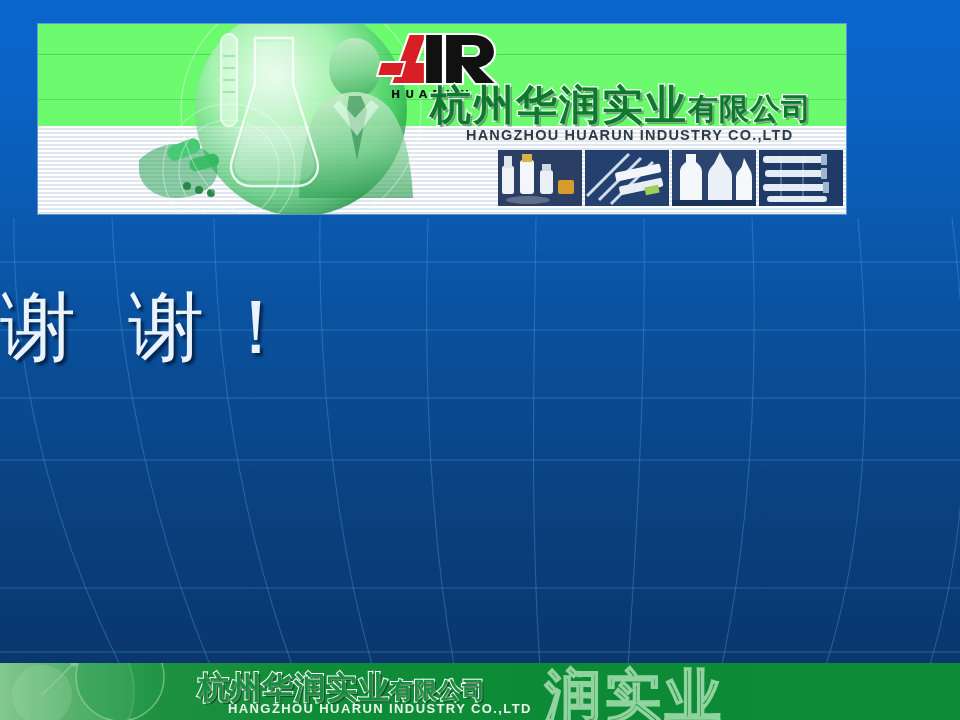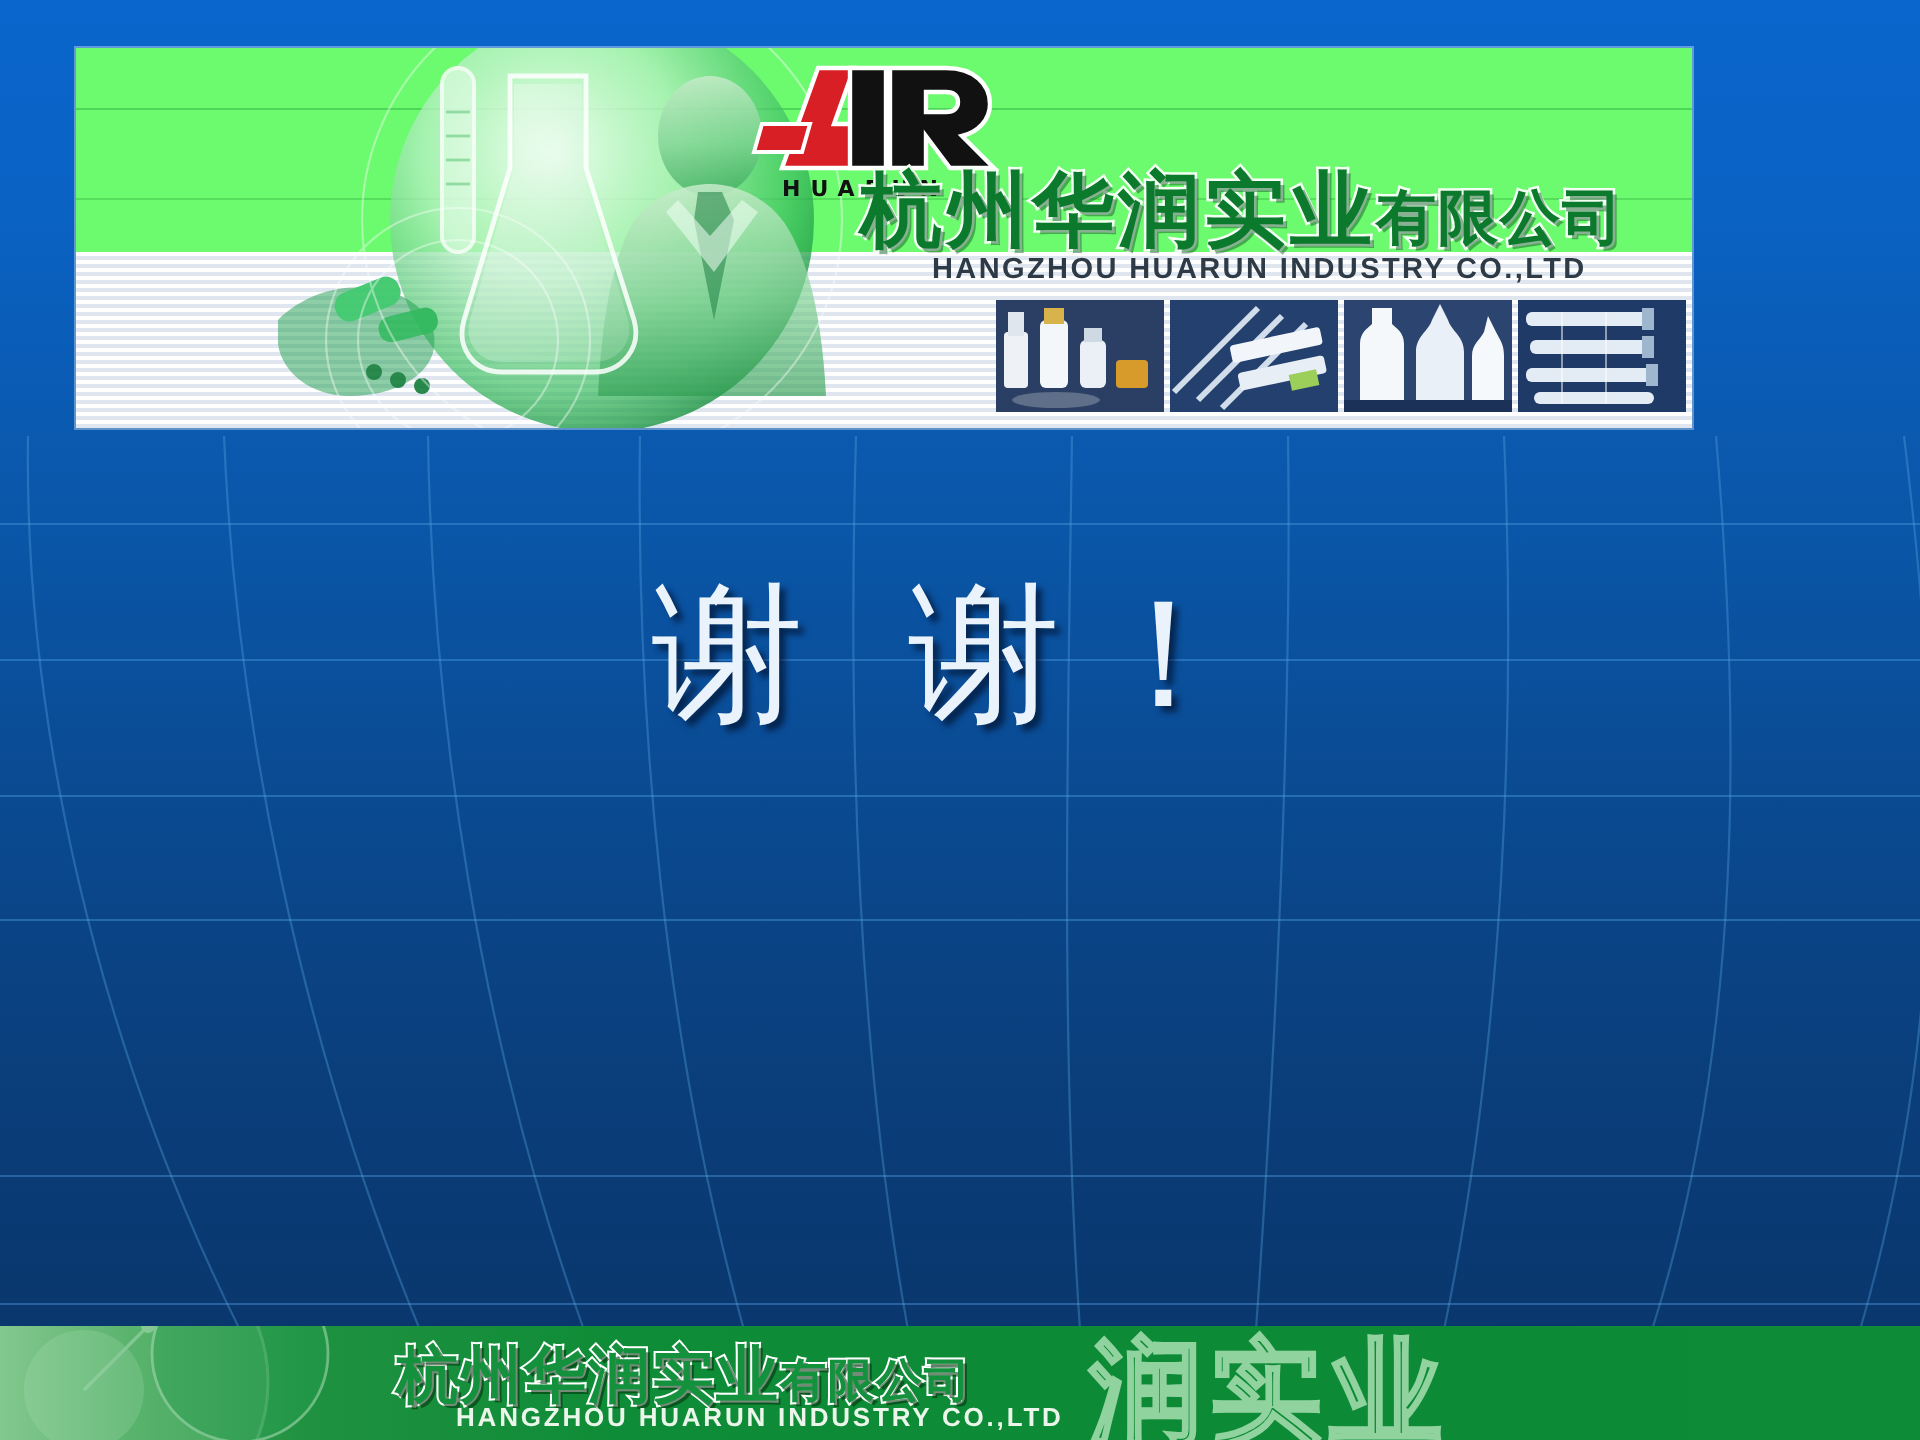--- a/index.html
+++ b/index.html
@@ -142,21 +142,20 @@
     position: relative;
   }
   .product-cell svg { display:block; width:100%; height:100%; }
 
   
   .center-block {
     position: absolute;
     left: 0;
     top: 286px;
     width: 100%;
-    text-align: center;
   }
   .thanks-cn {
     font-family: "DejaVu Serif", "Liberation Serif", serif;
     font-size: 76px;
     font-weight: normal;
     color: #eaf3fb;
     letter-spacing: 14px;
     line-height: 1.08;
     text-shadow: 3px 3px 3px rgba(0,10,30,0.62);
     white-space: nowrap;

